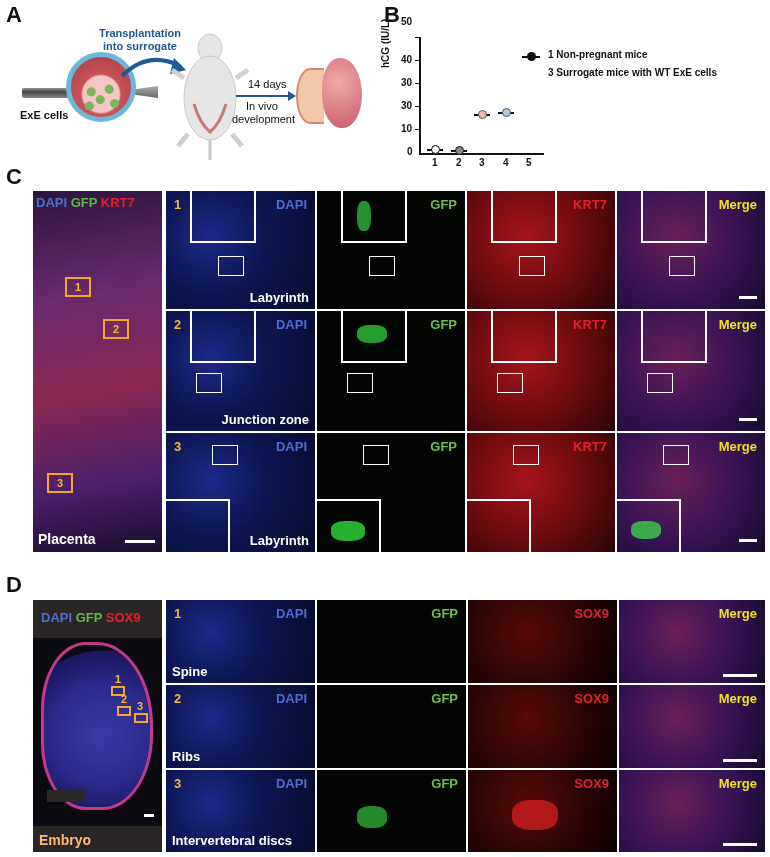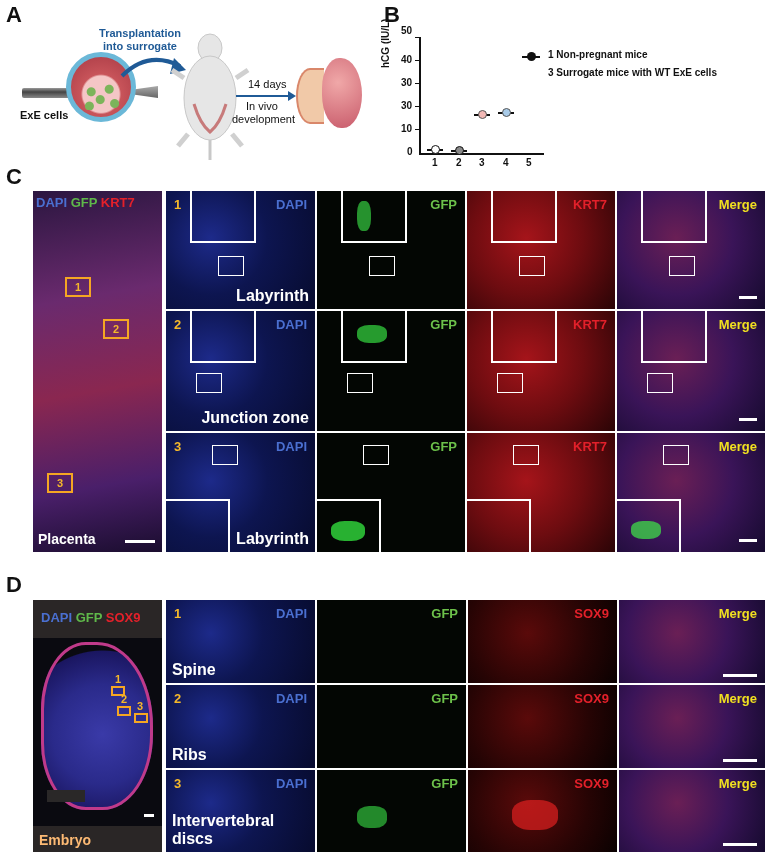--- a/index.html
+++ b/index.html
@@ -13,21 +13,21 @@
   .a-text { color: #111; font-weight: bold; font-size: 11px; }
 
   
   .axis-tick { font-size: 10px; color: #111; font-weight: bold; }
   .legend-item { font-size: 10px; color: #111; font-weight: bold; white-space: nowrap; line-height: 18px; }
 
   
   .micro { position: absolute; overflow: hidden; background: #050508; border: 1px solid #fff; }
   .micro .lbl { position: absolute; font-weight: bold; font-size: 13px; }
   .micro .num { position: absolute; font-weight: bold; font-size: 13px; color: #f5b82a; left: 8px; top: 6px; }
-  .micro .region { position: absolute; font-weight: bold; font-size: 16px; color: #fff; left: 6px; bottom: 4px; }
+  .micro .region { position: absolute; font-weight: bold; font-size: 13px; color: #fff; left: 6px; bottom: 4px; }
   .micro .region.right { left: auto; right: 6px; }
   .inset { position: absolute; border: 2px solid #fff; }
   .smallbox { position: absolute; border: 1.5px solid #fff; }
   .scalebar { position: absolute; height: 3px; background: #fff; }
   .c-dapi { background: radial-gradient(circle at 30% 40%, #1d2a8a 0%, #0d1550 45%, #070b2e 100%); }
   .c-gfp { background: #030603; }
   .c-krt { background: radial-gradient(circle at 40% 40%, #a5141a 0%, #6d0c10 50%, #2a0406 100%); }
   .c-merge { background: radial-gradient(circle at 40% 40%, #6a1f55 0%, #3a1458 50%, #150a2e 100%); }
   .c-sox { background: radial-gradient(circle at 40% 40%, #5a0a0a 0%, #260404 60%, #0a0101 100%); }
   .overview-c { background: linear-gradient(170deg, #2b1640 0%, #6a2a6e 30%, #8a2750 55%, #4a1f6a 80%, #1a0d2e 100%); }
@@ -77,21 +77,21 @@
 </div>
 
 <div class="panel-letter" style="left:384px;top:2px;">B</div>
 
 <div>
   <div class="abs" style="left:380px;top:68px;transform:rotate(-90deg);transform-origin:left top;font-size:10px;font-weight:bold;color:#111;white-space:nowrap;">hCG (IU/L)</div>
 
   <div class="abs" style="left:419px;top:37px;width:1.5px;height:117px;background:#111;"></div>
   <div class="abs" style="left:419px;top:153px;width:125px;height:1.5px;background:#111;"></div>
 
-  <div class="abs axis-tick" style="left:401px;top:25px;">50</div>
+  <div class="abs axis-tick" style="left:401px;top:16px;">50</div>
   <div class="abs axis-tick" style="left:401px;top:54px;">40</div>
   <div class="abs axis-tick" style="left:401px;top:77px;">30</div>
   <div class="abs axis-tick" style="left:401px;top:100px;">30</div>
   <div class="abs axis-tick" style="left:401px;top:123px;">10</div>
   <div class="abs axis-tick" style="left:407px;top:146px;">0</div>
   <div class="abs" style="left:415px;top:37px;width:4px;height:1px;background:#111;"></div>
   <div class="abs" style="left:415px;top:60px;width:4px;height:1px;background:#111;"></div>
   <div class="abs" style="left:415px;top:83px;width:4px;height:1px;background:#111;"></div>
   <div class="abs" style="left:415px;top:106px;width:4px;height:1px;background:#111;"></div>
   <div class="abs" style="left:415px;top:129px;width:4px;height:1px;background:#111;"></div>

